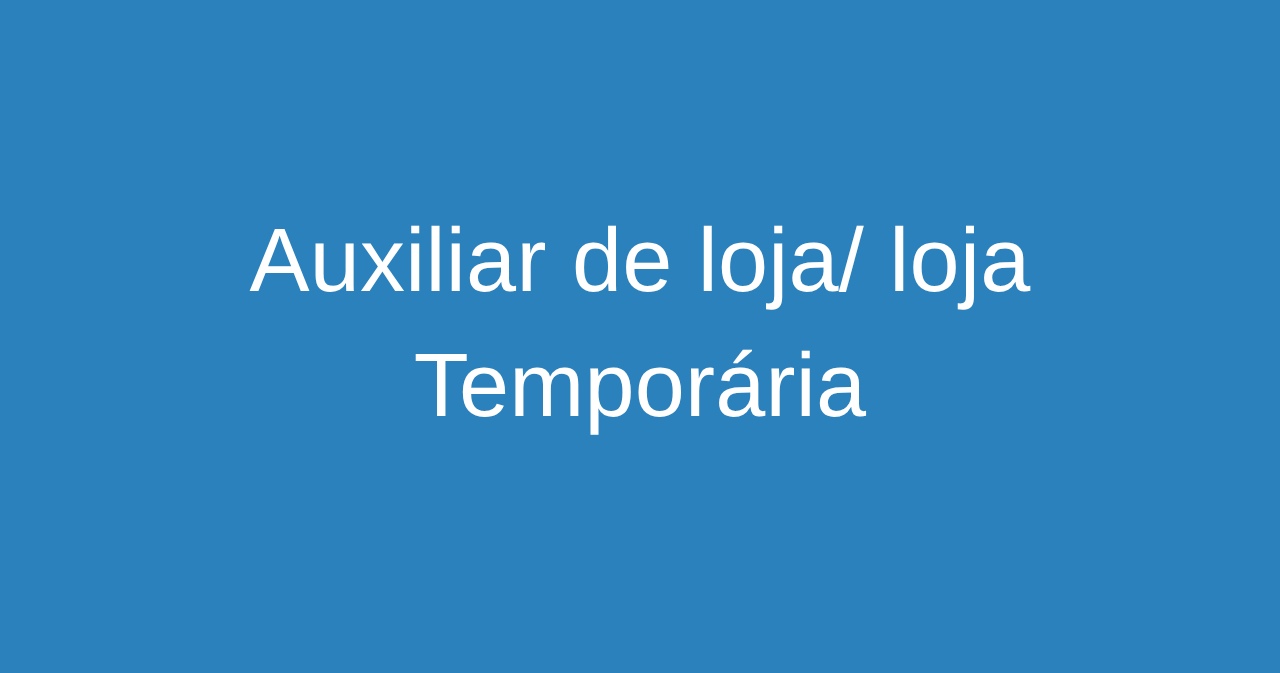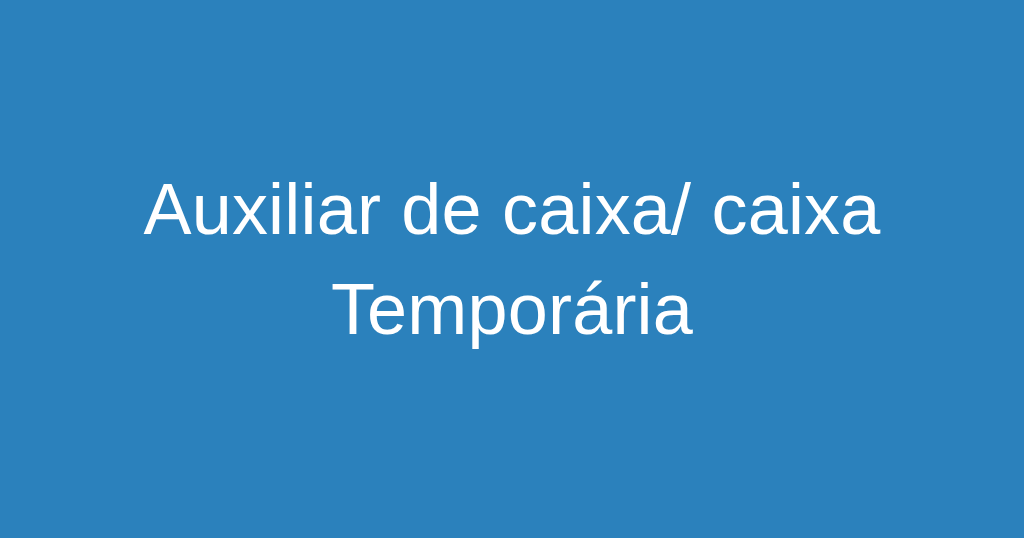--- a/index.html
+++ b/index.html
@@ -50,18 +50,18 @@
     -webkit-font-smoothing: antialiased;
   }
 </style>
 </head>
 <body>
 
 <div class="job-banner">
 
   <div class="banner-title-block">
 
-    <h1 class="banner-title">Auxiliar de caixa/ caixa
+    <h1 class="banner-title">Auxiliar de loja/ loja
 Temporária</h1>
 
   </div>
 
 </div>
 
 </body></html>

